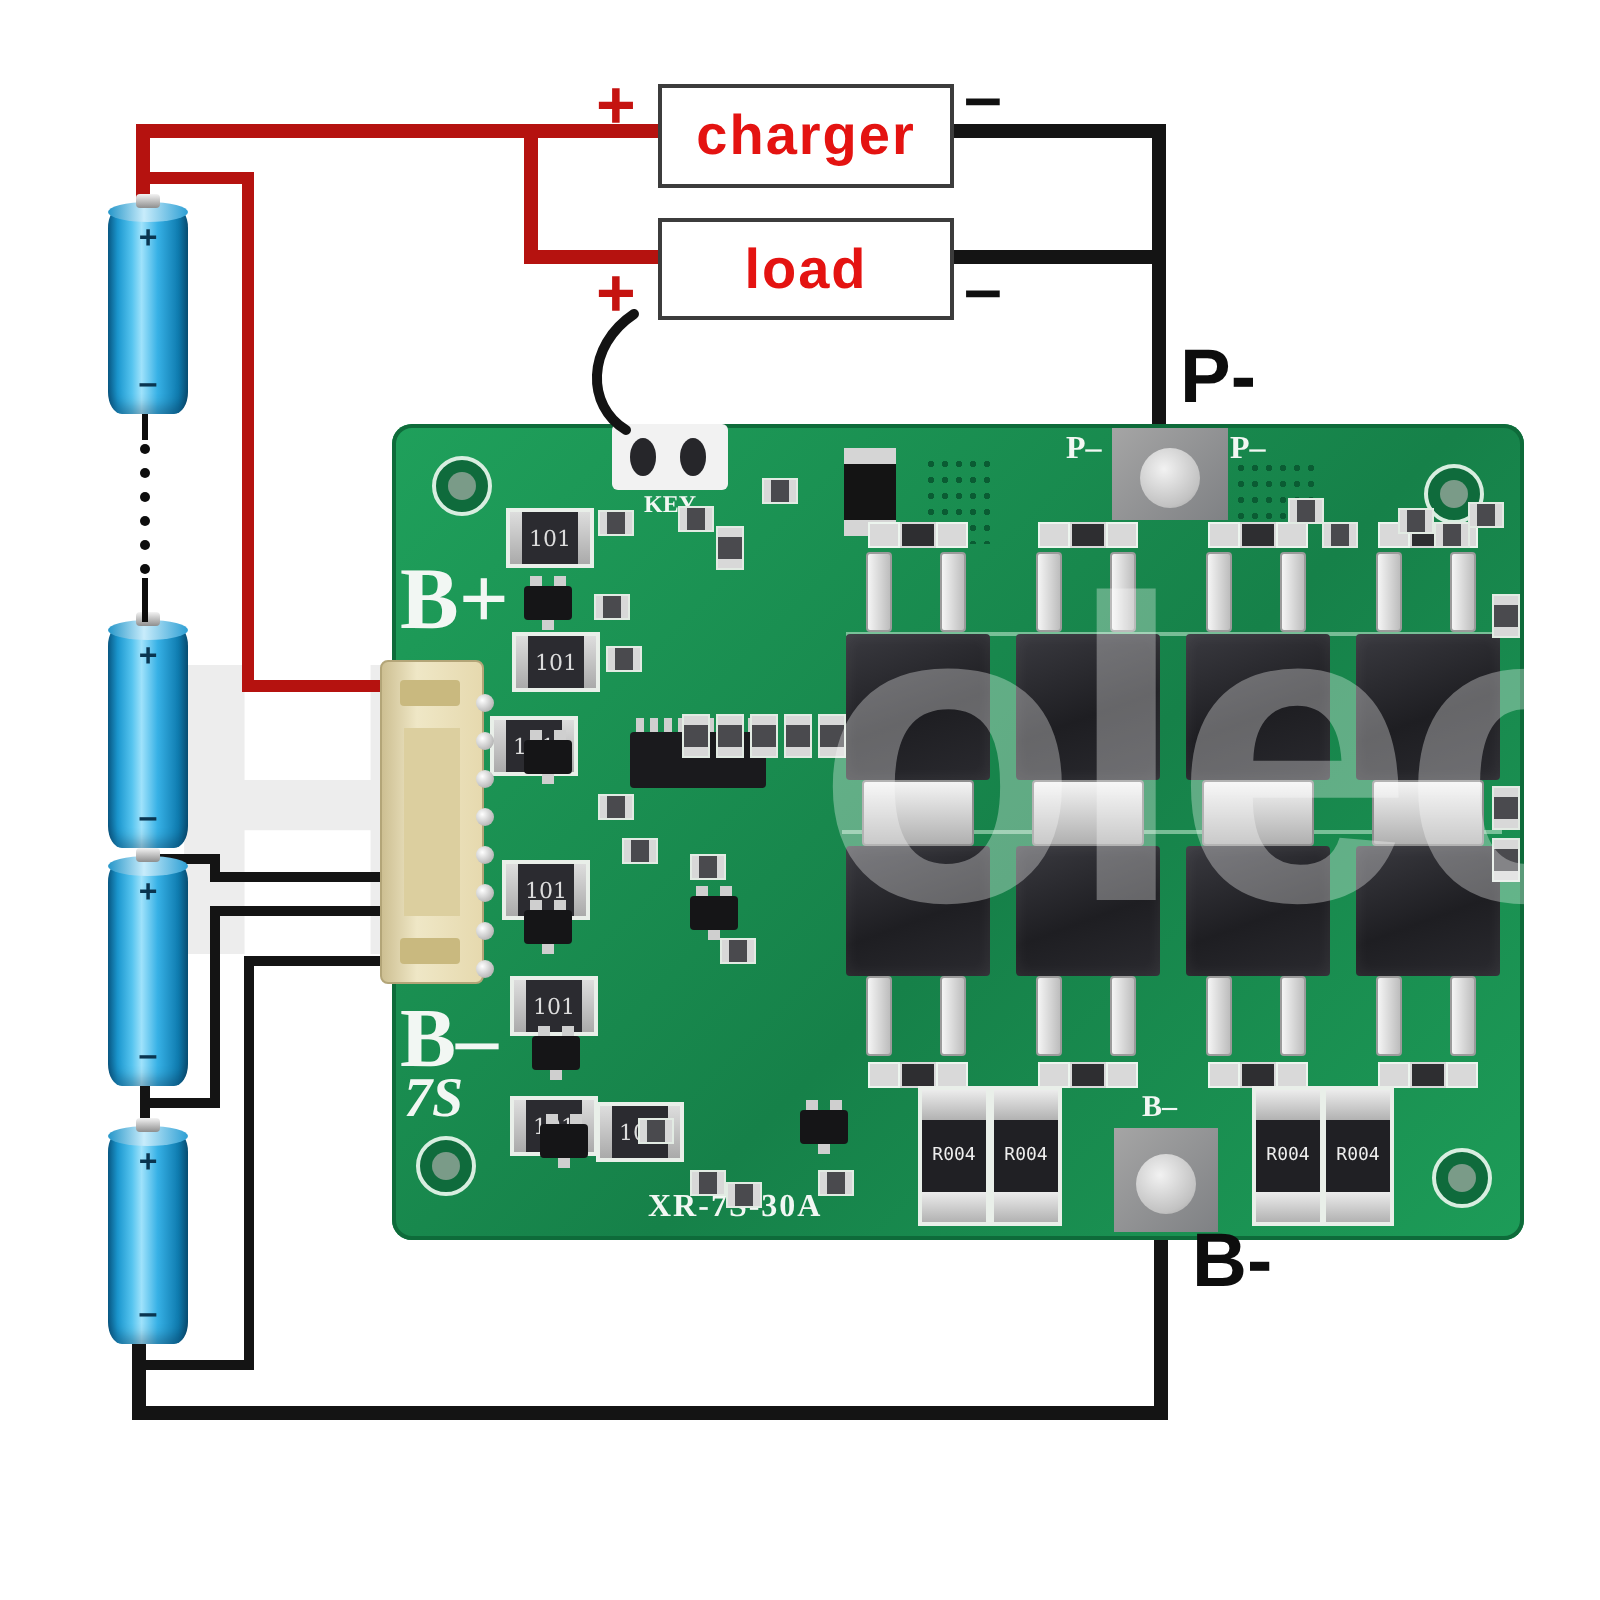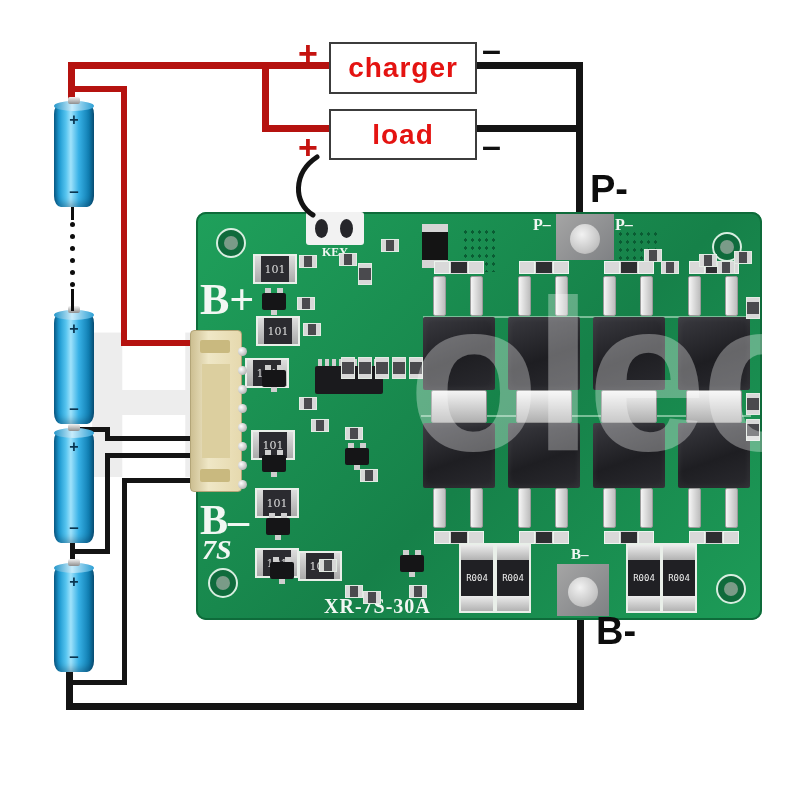--- a/index.html
+++ b/index.html
@@ -45,21 +45,21 @@
          background:linear-gradient(135deg,#1fa05b 0%,#168149 55%,#1d9c58 100%);
          border-radius:10px;box-shadow:inset 0 0 0 2px #0e6b3a;}
   .hole{position:absolute;width:30px;height:30px;border-radius:50%;
         border:2px solid #d8eee0;background:#0f6b3c;box-sizing:border-box;}
   .hole i{position:absolute;left:6px;top:6px;width:14px;height:14px;border-radius:50%;
         background:#7a9b88;}
   .silk{position:absolute;color:#f2f7f3;font-family:"Liberation Serif",serif;font-weight:bold;}
   #silk-bplus{left:4px;top:62px;font-size:44px;}
   #silk-bminus{left:4px;top:284px;font-size:42px;}
   #silk-7s{left:6px;top:322px;font-size:28px;font-style:italic;}
-  #silk-model{left:128px;top:383px;font-size:20px;letter-spacing:1px;}
+  #silk-model{left:128px;top:383px;font-size:16px;letter-spacing:1px;}
   #silk-key{left:110px;top:33px;width:58px;text-align:center;font-size:12px;}
   .silk-pad{font-size:16px;}
   #silk-ppad-l{left:337px;top:4px;}
   #silk-ppad-r{left:419px;top:4px;}
   #silk-bpad{left:375px;top:334px;font-size:15px;}
   #key-conn{position:absolute;left:110px;top:0px;width:58px;height:33px;background:#f2f2f2;
         border-radius:3px;}
   #key-conn i{position:absolute;width:13px;height:19px;border-radius:50%;background:#26262a;top:7px;}
   #key-conn i.o1{left:9px;} #key-conn i.o2{left:34px;}
   .big-pad{position:absolute;background:linear-gradient(135deg,#a5a5a5,#7f8184);}

